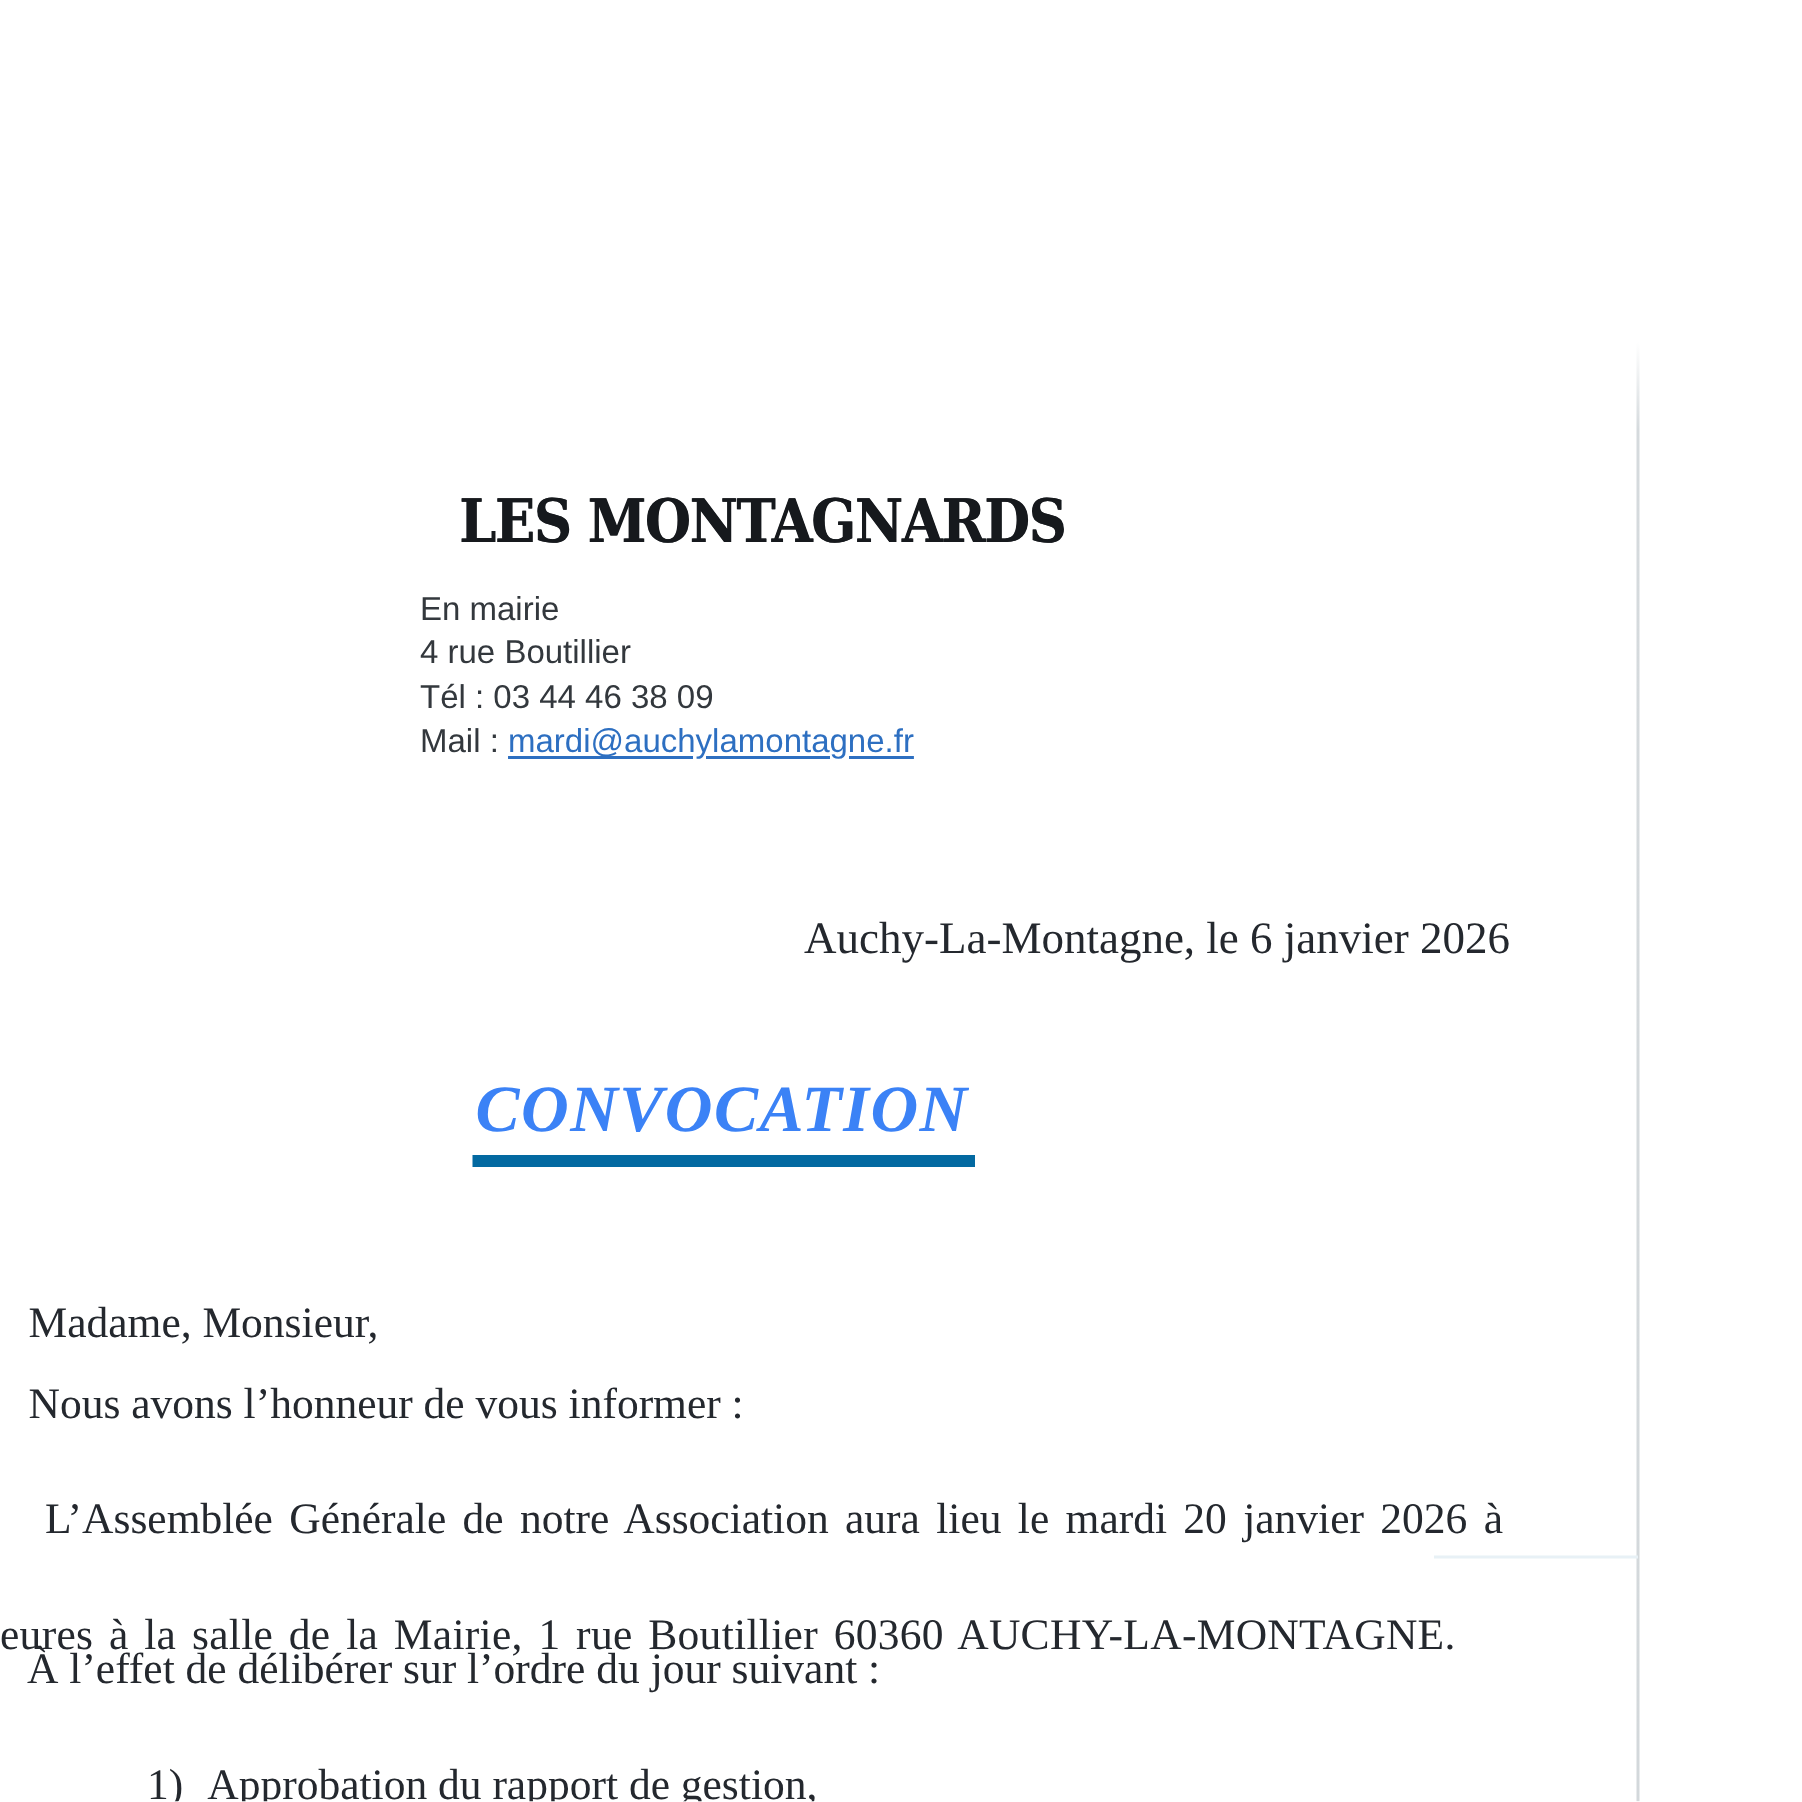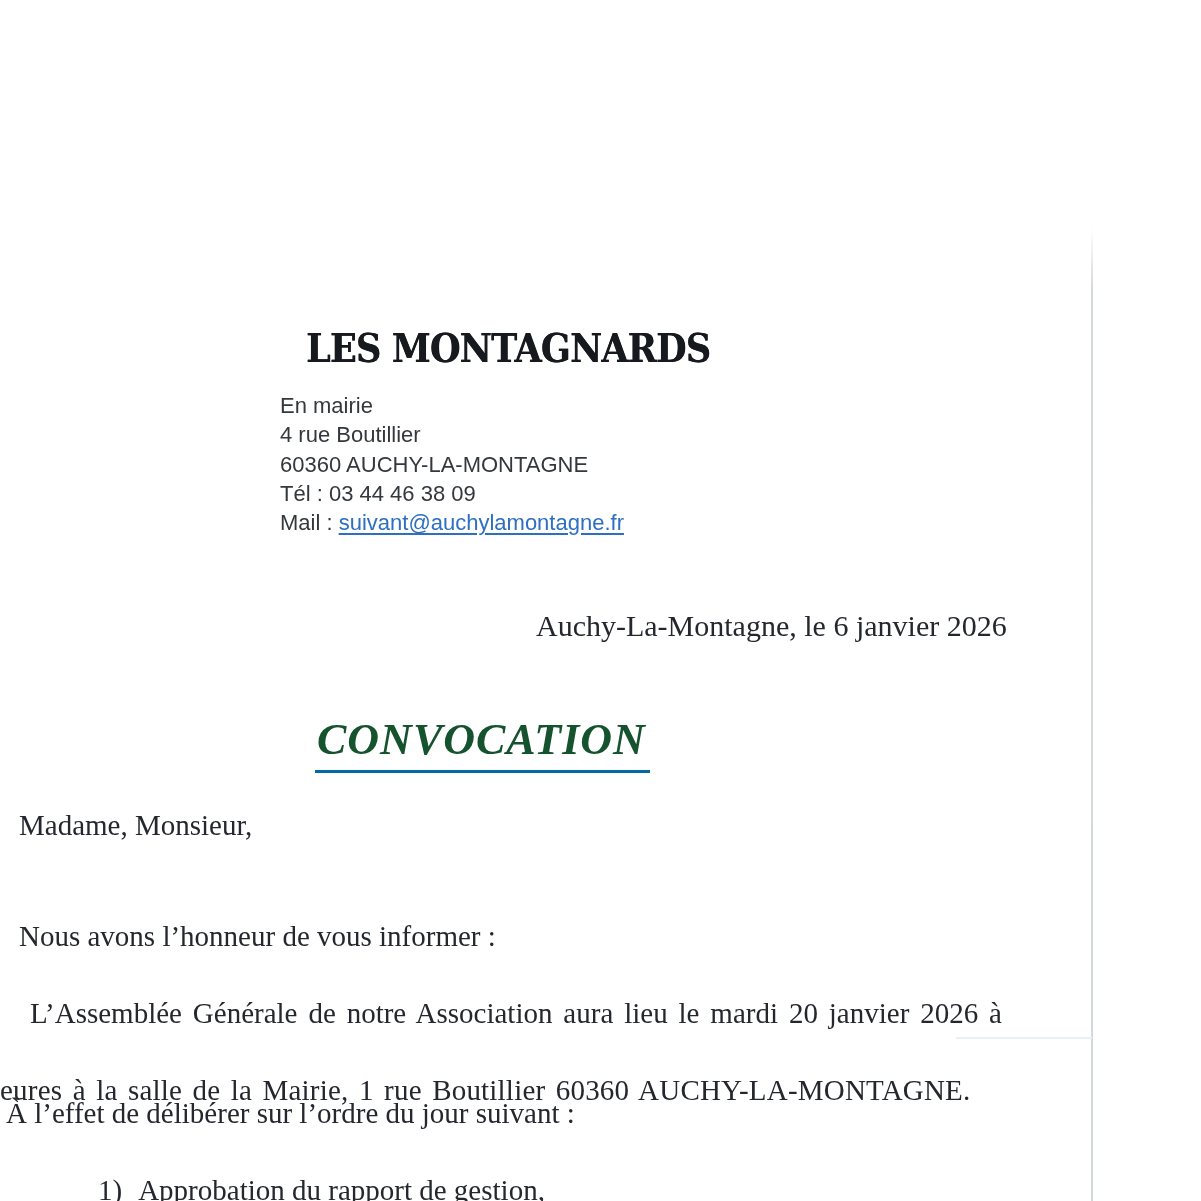--- a/index.html
+++ b/index.html
@@ -51,44 +51,44 @@
     color: #24282e;
   }
 
   
   .letter-title {
     left: 315px; top: 714px;
     font-size: 44px;
     font-weight: bold;
     font-style: italic;
     letter-spacing: 1px;
-    color: #14532d;
-    border-bottom: 3px solid #0369a1;
+    color: #3b82f6;
+    border-bottom: 8px solid #0369a1;
     padding: 0 4px 5px 2px;
   }
 
   
   .body-text {
     font-size: 29px;
     color: #24282e;
   }
-  .salutation { left: 19px; top: 809px; }
+  .salutation { left: 19px; top: 866px; }
   .intro-line { left: 19px; top: 920px; }
   .body-line-1 {
     left: 30px; top: 997px; width: 972px;
     text-align: justify;
     text-align-last: justify;
     white-space: normal;
   }
   .body-line-2 {
     left: 0px; top: 1074px;
     word-spacing: 3px;
     letter-spacing: 0.2px;
   }
-  .agenda-intro { left: 6px; top: 1097px; }
+  .agenda-intro { left: 18px; top: 1097px; }
   .agenda-item { left: 98px; top: 1174px; }
   .agenda-number { margin-right: 16px; }
 
   
   .page-edge-line {
     left: 1091px; top: 228px;
     width: 2px; height: 973px;
     background: linear-gradient(to bottom, rgba(213,218,221,0) 0%, #d5dadd 6%, #d3d8db 100%);
   }
   .scan-artifact-line {
@@ -100,23 +100,22 @@
 </head>
 <body>
 
 <div id="page">
 
   <div class="abs org-title">LES MONTAGNARDS</div>
 
   <div class="abs address-block">
     <div>En mairie</div>
     <div>4 rue Boutillier</div>
-    <div>60360 AUCHY-LA-MONTAGNE</div>
     <div>Tél : 03 44 46 38 09</div>
-    <div><span>Mail : </span><span class="mail-link">suivant@auchylamontagne.fr</span></div>
+    <div><span>Mail : </span><span class="mail-link">mardi@auchylamontagne.fr</span></div>
   </div>
 
   <div class="abs dateline">Auchy-La-Montagne, le 6 janvier 2026</div>
 
   <div class="abs letter-title">CONVOCATION</div>
 
   <div class="abs body-text salutation">Madame, Monsieur,</div>
 
   <div class="abs body-text intro-line">Nous avons l’honneur de vous informer :</div>
 

